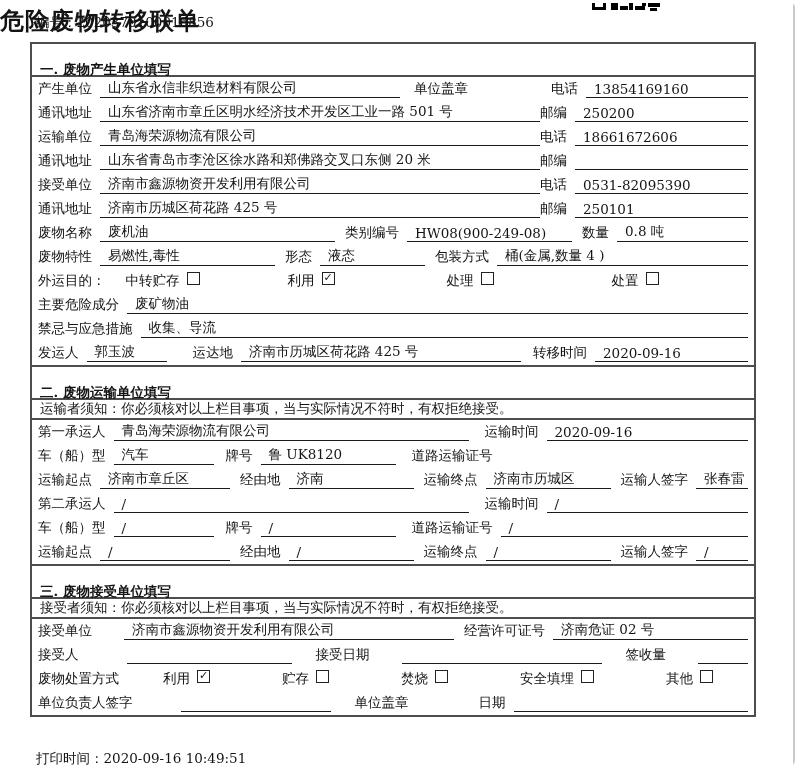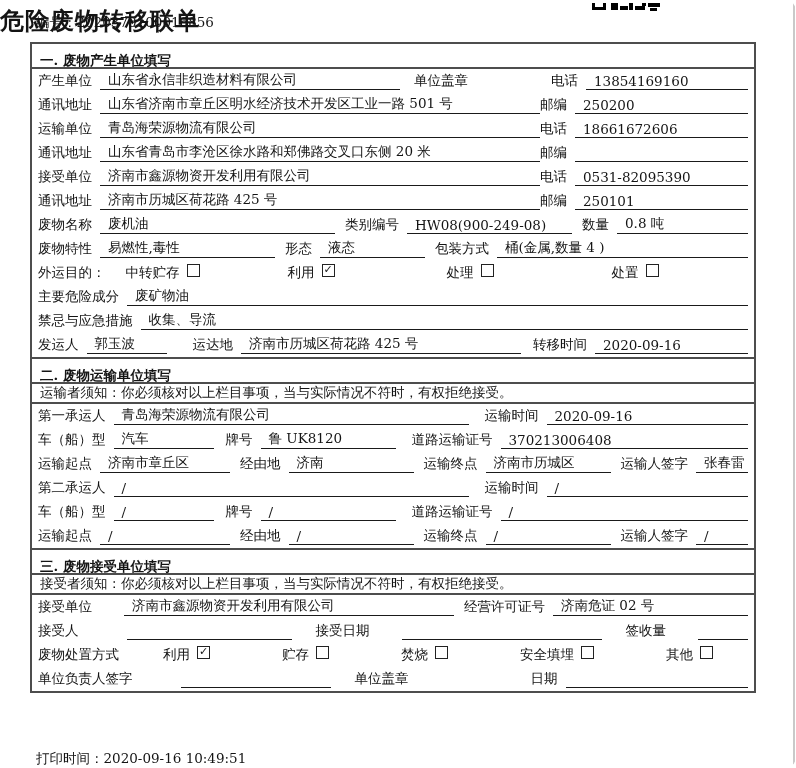--- a/index.html
+++ b/index.html
@@ -11,21 +11,21 @@
   }
   .page { position:relative; width:796px; height:768px; background:#fff; overflow:hidden;border-radius:11px; }
   .edge { position:absolute; right:1px; top:0; bottom:0; width:2px; background:#c9c9c9; }
   .serial { position:absolute; left:36px; top:14px; white-space:nowrap; }
   .title  { position:absolute; left:0; right:0; top:5px; text-align:left;
             font-size:24px; font-weight:bold; letter-spacing:1px; }
   .qr { position:absolute; left:592px; top:0; width:72px; height:10px; }
   .form { position:absolute; left:30px; top:42px; width:726px;
           border:2px solid #4d4d4d; background:#fff; }
   .sec + .sec { border-top:2px solid #4d4d4d; }
-  .sec-hdr { height:25px; line-height:24px; padding:4px 8px; font-weight:bold;
+  .sec-hdr { height:33px; line-height:24px; padding:13px 8px; font-weight:bold;
              border-bottom:2px solid #4d4d4d; }
   .notice { height:20px; display:flex; align-items:center; padding:0 8px;
             border-bottom:2px solid #4d4d4d; }
   .r { display:flex; align-items:flex-end; height:24px; padding:8px 6px 3px 6px; }
   .l { white-space:nowrap; margin-right:8px; }
   .u { display:inline-block; border-bottom:1px solid #1a1a1a; white-space:nowrap;
        padding:0 2px 0 8px; min-height:17px; overflow:hidden; }
   .fx { flex:1 1 auto; }
   .opt { white-space:nowrap; display:inline-flex; align-items:flex-start; }
   .cb { display:inline-block; width:13px; height:13px; border:1.5px solid #222;
@@ -33,21 +33,21 @@
   .cb i { font-style:normal; font-size:11px; line-height:10px; display:block; }
   .print { position:absolute; left:36px; top:750px; white-space:nowrap; }
   .w80{width:80px}.w100{width:100px}.w105{width:105px}.w125{width:125px}
   .w130{width:130px}.w135{width:135px}.w150{width:150px}
   .w165{width:165px}.w175{width:175px}.w200{width:200px}.w235{width:235px}
   .w280{width:280px}.w300{width:300px}.w330{width:330px}.w355{width:355px}
   .w440{width:440px}
   .ml10{margin-left:10px}.ml12{margin-left:12px}.ml14{margin-left:14px}
   .ml16{margin-left:16px}.ml24{margin-left:24px}.ml26{margin-left:26px}.ml36{margin-left:36px}.ml40{margin-left:40px}
   .ml48{margin-left:72px}.ml75{margin-left:75px}.ml88{margin-left:88px}
-  .ml112{margin-left:112px}.ml118{margin-left:118px}.ml130{margin-left:114px}
+  .ml112{margin-left:112px}.ml118{margin-left:118px}.ml130{margin-left:62px}
 </style>
 </head>
 <body>
 
 <div class="page">
   <div class="edge"></div>
 
   <div class="qr">
     <svg width="72" height="10" viewBox="0 0 72 10" fill="#000" xmlns="http://www.w3.org/2000/svg">
       <rect x="0" y="0" width="3" height="6"></rect>
@@ -193,21 +193,20 @@
         <span class="l ml16">运输时间</span>
         <span class="u fx">2020-09-16</span>
       </div>
 
       <div class="r">
         <span class="l">车（船）型</span>
         <span class="u w100">汽车</span>
         <span class="l ml12">牌号</span>
         <span class="u w135">鲁 UK8120</span>
         <span class="l ml16">道路运输证号</span>
-        <span class="u fx">370213006408</span>
       </div>
 
       <div class="r">
         <span class="l">运输起点</span>
         <span class="u w130">济南市章丘区</span>
         <span class="l ml10">经由地</span>
         <span class="u w125">济南</span>
         <span class="l ml10">运输终点</span>
         <span class="u w125">济南市历城区</span>
         <span class="l ml10">运输人签字</span>

